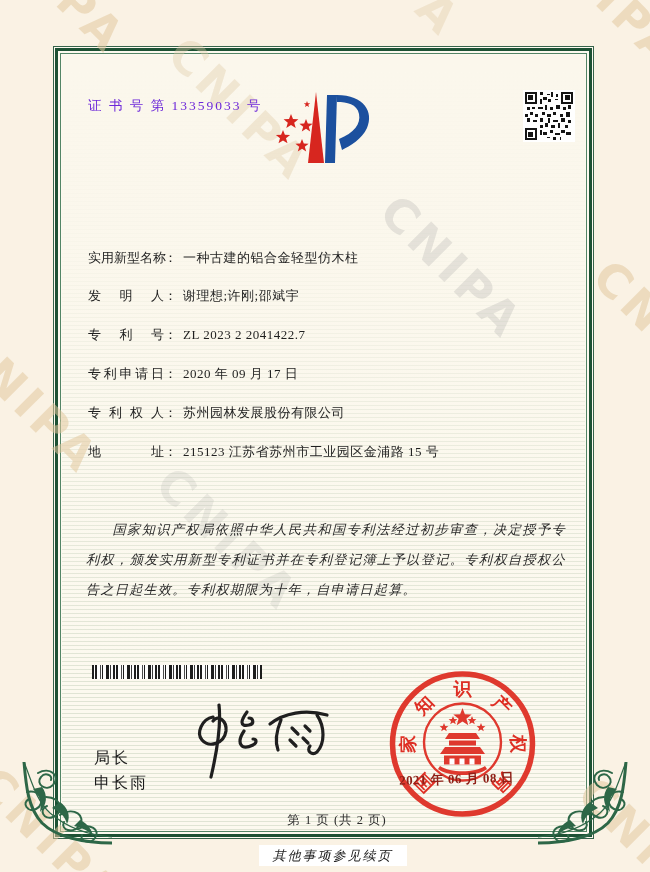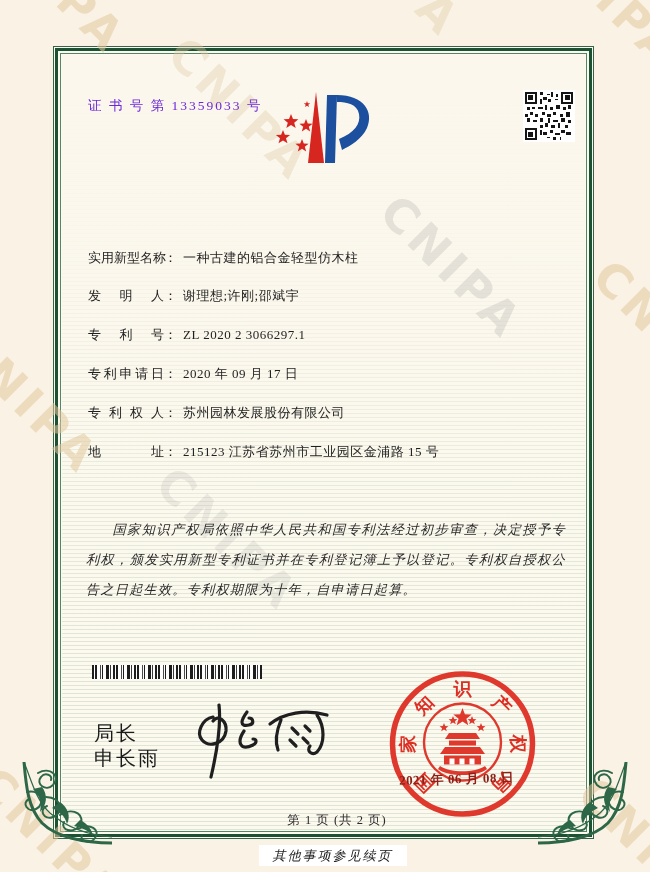--- a/index.html
+++ b/index.html
@@ -59,22 +59,22 @@
   }
   .paras p { text-indent:2em; }
   .barcode {
     left:92px; top:665px; width:170px; height:14px;
     background:repeating-linear-gradient(90deg,
       #1d1d1d 0 2px, #fdfdfd 2px 3px, #1d1d1d 3px 5px, #fdfdfd 5px 8px,
       #4a4a4a 8px 9px, #fdfdfd 9px 10px, #1d1d1d 10px 11px, #fdfdfd 11px 14px,
       #1d1d1d 14px 17px, #fdfdfd 17px 18px, #3a3a3a 18px 19px, #fdfdfd 19px 21px);
   }
   .director-title, .director-name {
-    left:94px; font-size:20px; letter-spacing:2px;
-    font-family:"Liberation Sans","DejaVu Sans",sans-serif; color:#1b1b1b;
+    left:94px; font-size:16px; letter-spacing:2px;
+    font-family:"Liberation Sans","DejaVu Sans",sans-serif; color:#1b1b1b;margin-top:28px;
   }
   .director-title { top:720px; }
   .director-name  { top:745px; }
   .signature { left:188px; top:697px; width:150px; height:88px; }
   .seal { left:385px; top:666px; width:155px; height:155px; z-index:4; }
   .seal-char {
     position:absolute; left:50%; top:50%; width:20px; height:20px; margin:-10px 0 0 -10px;
     text-align:center; font-size:18px; font-weight:bold; color:#de2f24; line-height:20px;
     transform:rotate(var(--a)) translateY(-55px);
   }
@@ -197,21 +197,21 @@
   </div>
 
 
   <div class="abs field" style="top:287px;">
     <span class="flabel">发明人</span><span class="fcolon">：</span><span class="fvalue">谢理想;许刚;邵斌宇</span>
   </div>
   <div class="abs field" style="top:249px;">
     <span class="flabel">实用新型名称</span><span class="fcolon">：</span><span class="fvalue">一种古建的铝合金轻型仿木柱</span>
   </div>
   <div class="abs field" style="top:326px;">
-    <span class="flabel">专利号</span><span class="fcolon">：</span><span class="fvalue">ZL 2020 2 3066297.1</span>
+    <span class="flabel">专利号</span><span class="fcolon">：</span><span class="fvalue">ZL 2023 2 2041422.7</span>
   </div>
   <div class="abs field" style="top:365px;">
     <span class="flabel">专利申请日</span><span class="fcolon">：</span><span class="fvalue">2020 年 09 月 17 日</span>
   </div>
   <div class="abs field" style="top:404px;">
     <span class="flabel">专利权人</span><span class="fcolon">：</span><span class="fvalue">苏州园林发展股份有限公司</span>
   </div>
   <div class="abs field" style="top:443px;">
     <span class="flabel">地址</span><span class="fcolon">：</span><span class="fvalue">215123 江苏省苏州市工业园区金浦路 15 号</span>
   </div>

